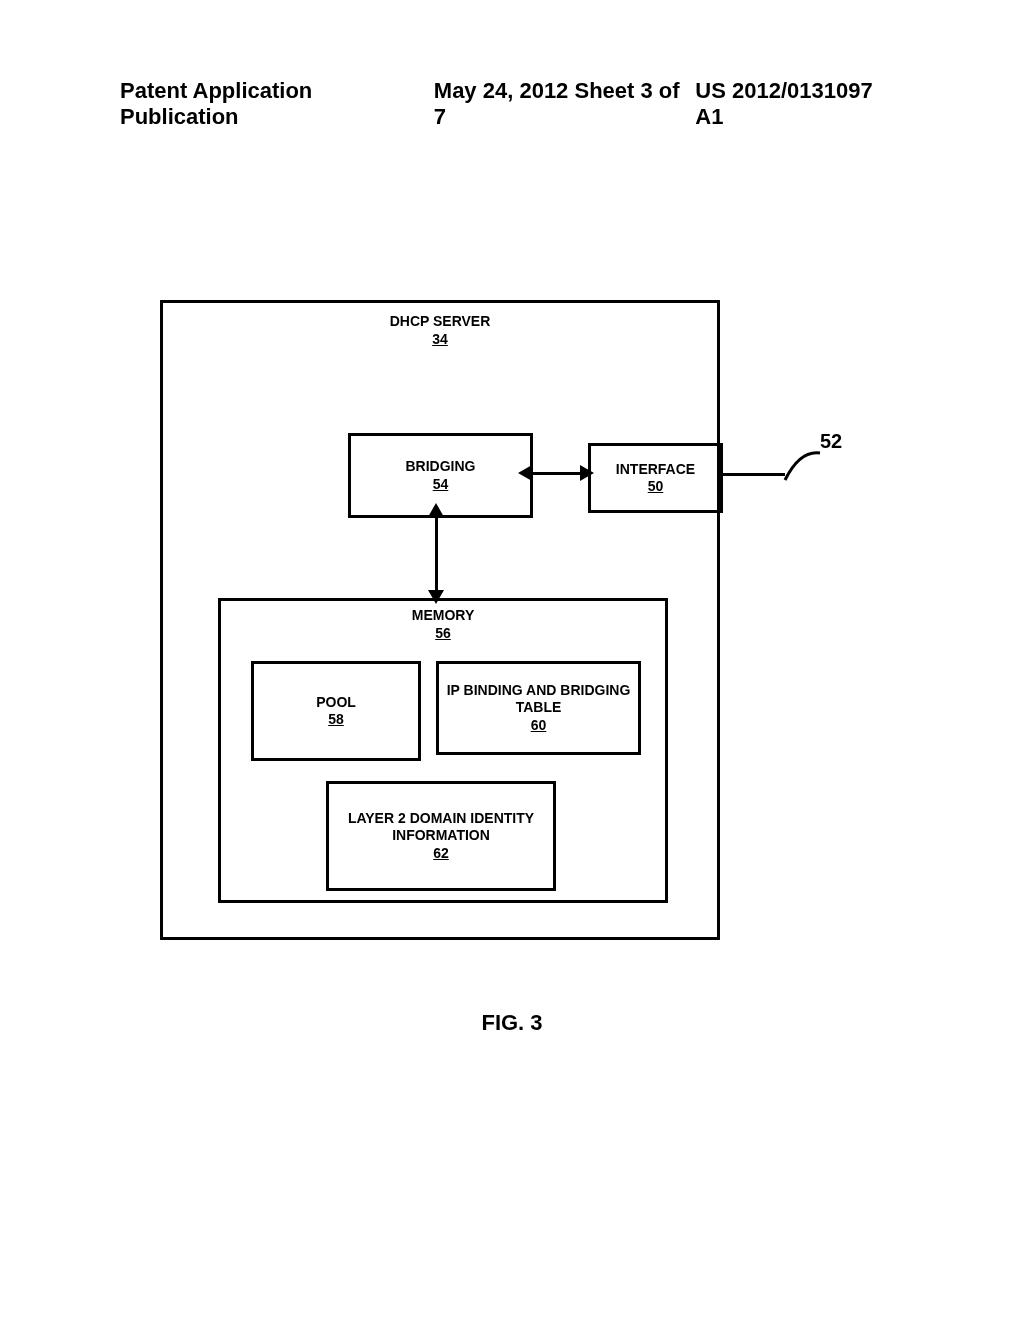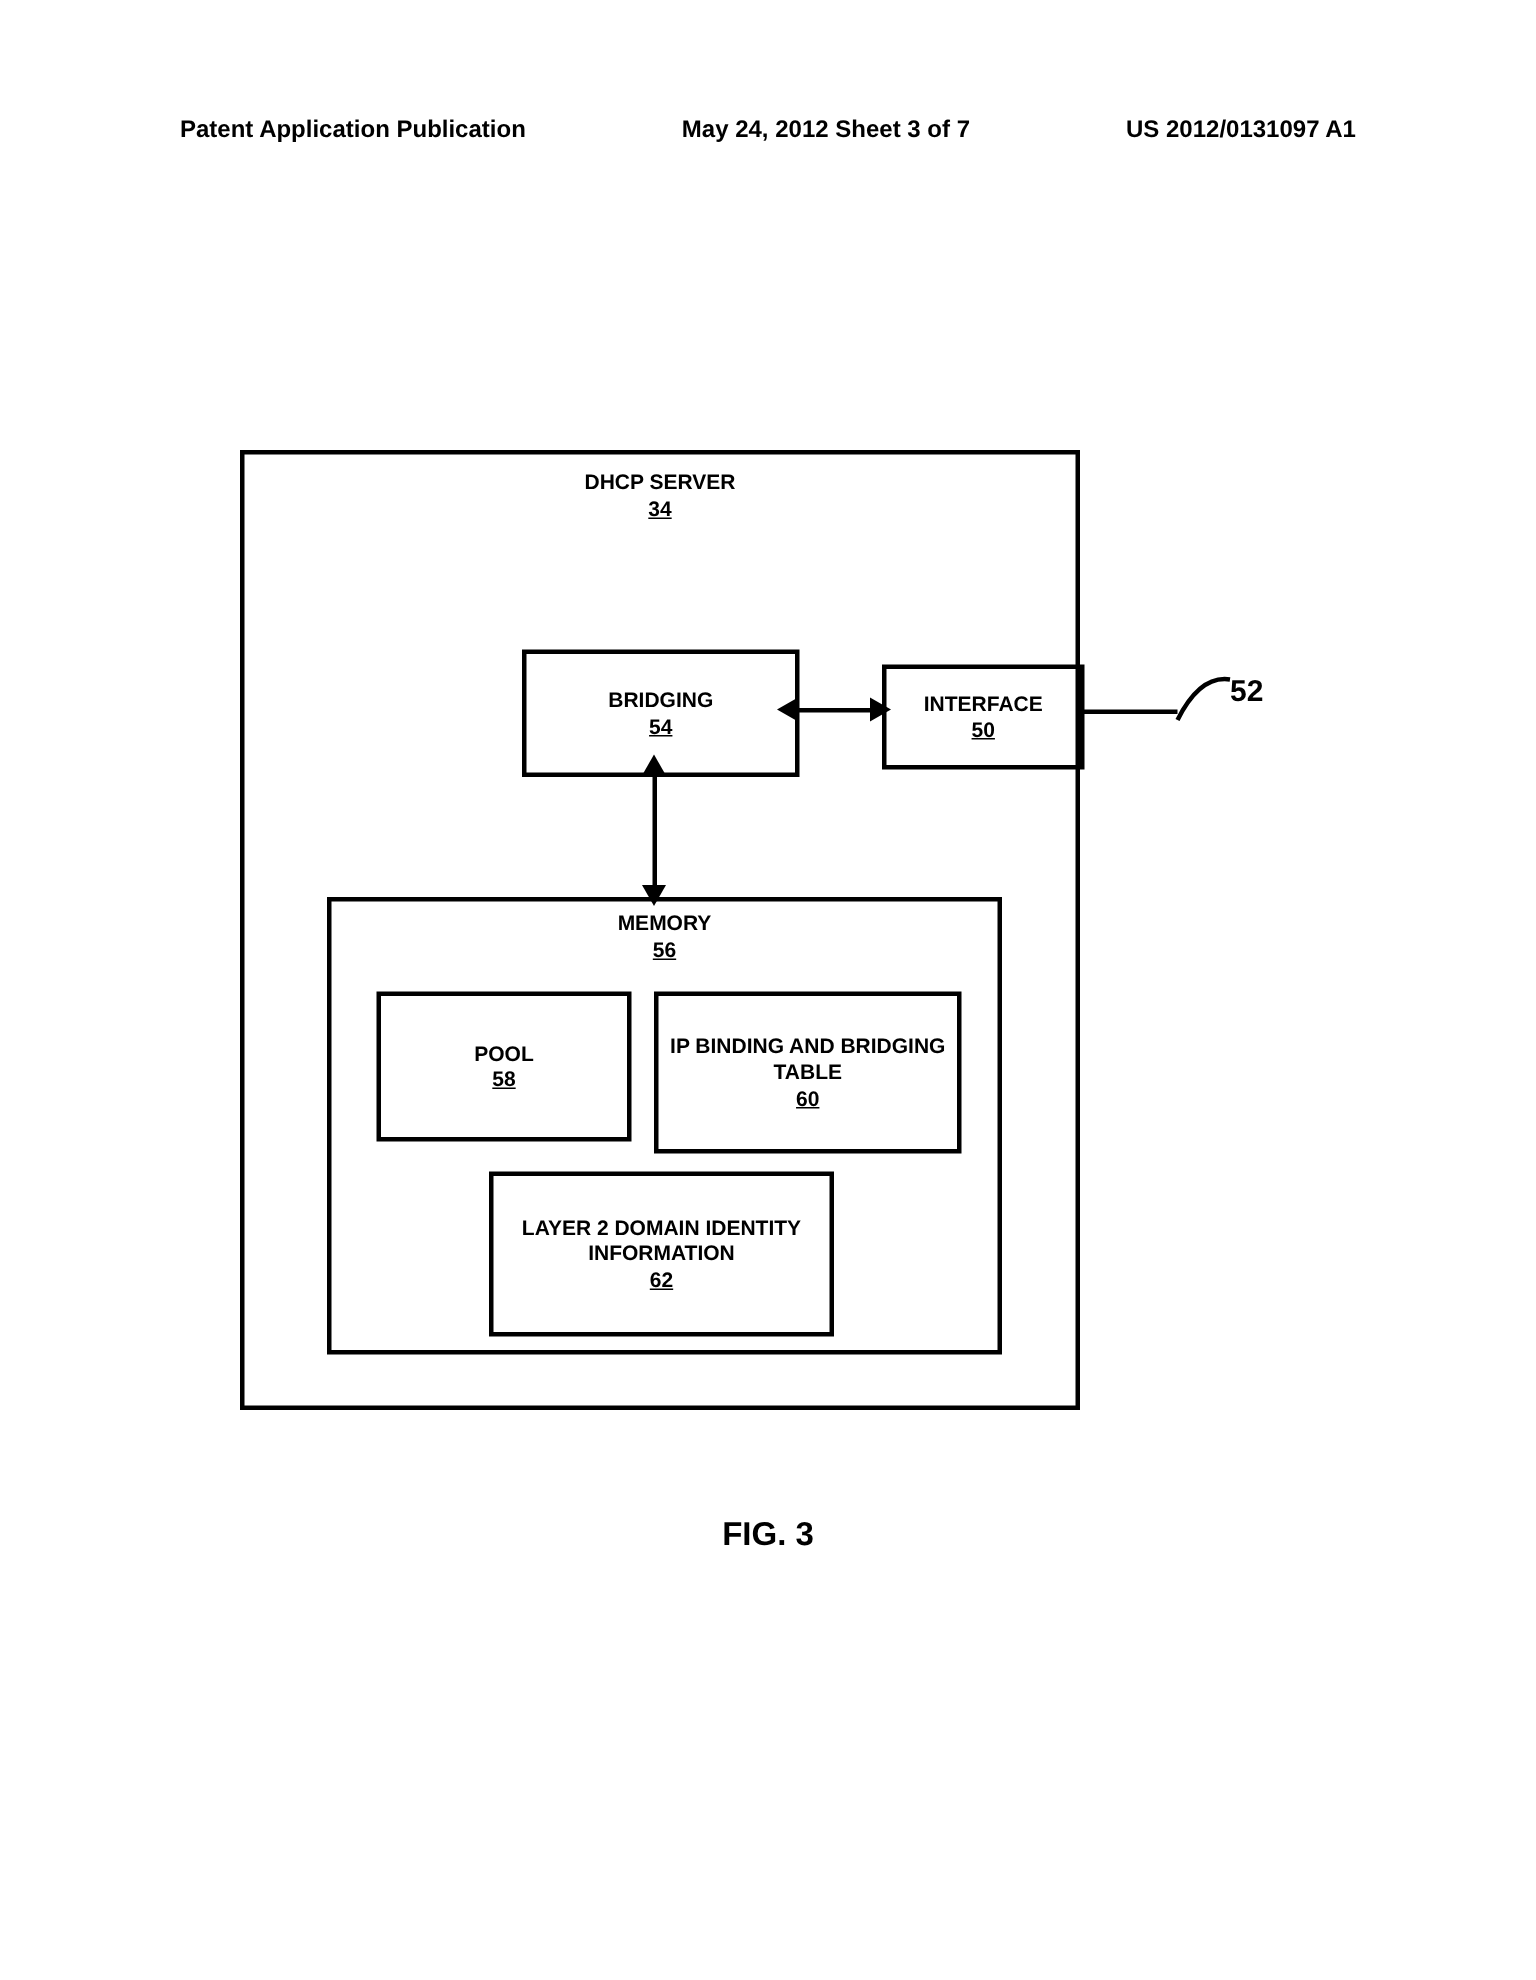--- a/index.html
+++ b/index.html
@@ -10,21 +10,21 @@
     font-family: Arial, Helvetica, sans-serif;
     position: relative;
   }
   .header {
     position: absolute;
     top: 78px;
     left: 0; right: 0;
     display: flex;
     justify-content: space-between;
     padding: 0 120px 0 120px;
-    font-size: 16px;
+    font-size: 22px;
     font-weight: bold;
     align-items: center;
   }
   .diagram-area {
     position: absolute;
     top: 300px;
     left: 160px;
     width: 700px;
     height: 670px;
   }
@@ -83,21 +83,21 @@
     width: 170px;
     height: 100px;
     border: 3px solid #000;
     display: flex; align-items: center; justify-content: center;
   }
   .binding-box {
     position: absolute;
     top: 60px;
     left: 215px;
     width: 205px;
-    height: 108px;
+    height: 94px;
     border: 3px solid #000;
     display: flex; align-items: center; justify-content: center;
   }
   .layer2-box {
     position: absolute;
     top: 180px;
     left: 105px;
     width: 230px;
     height: 110px;
     border: 3px solid #000;
@@ -130,21 +130,20 @@
 
   
   .ext-line { top: 173px; left: 560px; width: 65px; }
 
   .ref52 {
     position: absolute;
     top: 130px;
     left: 660px;
     font-weight: bold;
     font-size: 20px;
-    margin-top: 20px;
   }
   
   .leader52 {
     position: absolute;
     top: 145px;
     left: 620px;
     width: 45px;
     height: 45px;
   }
 

